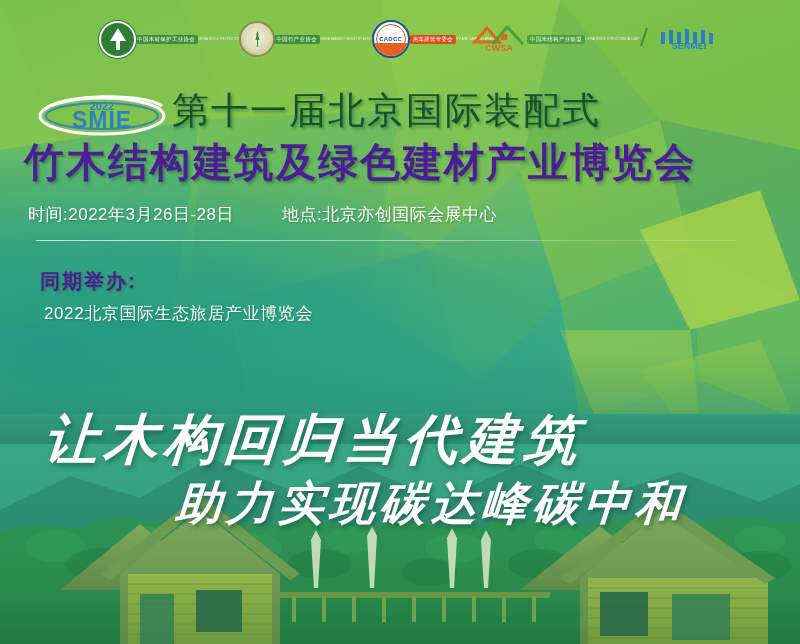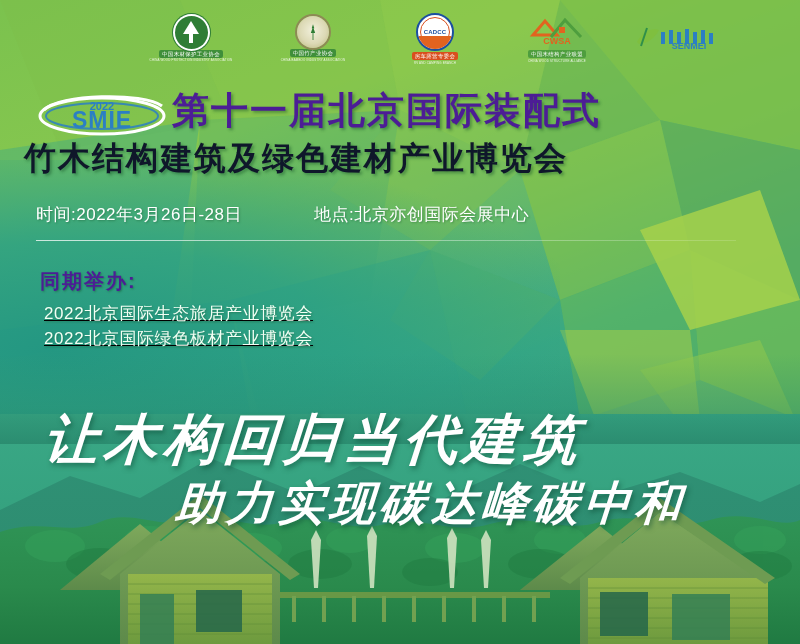--- a/index.html
+++ b/index.html
@@ -38,21 +38,21 @@
   .mountain{position:absolute;left:0;bottom:0;width:800px;height:230px;}
 
   
   .logo-strip{
     position:absolute;left:0;top:0;width:800px;height:78px;
     display:flex;align-items:center;justify-content:center;gap:26px;
     padding-left:70px;box-sizing:border-box;
   }
   .logo{
     position:relative;
-    display:flex;flex-direction:column;align-items:center;justify-content:center;
+    display:flex;align-items:center;justify-content:center;
     width:96px;height:62px;
   }
   .logo-mark{position:relative;}
   .logo-cn{
     font-size:5.4px;letter-spacing:.4px;color:#fff;
     background:#3f8f3a;border-radius:2px;padding:1px 3px;margin-top:1px;
     white-space:nowrap;line-height:1.15;text-align:center;
   }
   .logo-en{
     font-size:2.9px;color:#fff;opacity:.85;margin-top:.5px;white-space:nowrap;
@@ -91,56 +91,56 @@
 
   
   .emblem5{width:92px;height:30px;position:relative;}
 
   
   .smie{
     position:absolute;left:36px;top:90px;width:132px;height:46px;
   }
   .title1{
     position:absolute;left:172px;top:92px;
-    font-size:37px;font-weight:700;color:#4c1d95;
+    font-size:37px;font-weight:400;color:#14532d;
     letter-spacing:2px;line-height:1;
     text-shadow:2px 2px 3px rgba(20,80,40,.45);
     white-space:nowrap;
     text-align:right;
   }
   .title2{
     position:absolute;left:24px;top:142px;
-    font-size:32px;font-weight:700;color:#0f172a;
+    font-size:40px;font-weight:700;color:#4c1d95;
     letter-spacing:2px;line-height:1;
     text-shadow:2px 2px 3px rgba(20,80,40,.45);
     white-space:nowrap;
   }
 
   .meta{
-    position:absolute;left:36px;top:203px;
-    display:flex;align-items:center;gap:72px;
+    position:absolute;left:28px;top:203px;
+    display:flex;align-items:center;gap:48px;
     font-size:17px;color:#ffffff;letter-spacing:.5px;
     text-shadow:1px 1px 2px rgba(20,80,40,.4);
     white-space:nowrap;
   }
 
   .divider{
     position:absolute;left:36px;top:240px;width:700px;height:1px;
     background:linear-gradient(to right,rgba(255,255,255,.75),rgba(255,255,255,.15));
   }
 
   
   .concurrent-head{
     position:absolute;left:40px;top:268px;
     font-size:20px;font-weight:700;color:#4c1d95;letter-spacing:2px;
     text-shadow:1px 1px 2px rgba(20,80,40,.45);
   }
   .events{
     position:absolute;left:44px;top:302px;
-    display:flex;flex-direction:column;gap:2px;text-decoration:underline;
+    display:flex;flex-direction:row;gap:24px;
   }
   .event{
     font-size:17px;color:#f2fff4;letter-spacing:.6px;white-space:nowrap;
     text-shadow:1px 1px 2px rgba(20,80,40,.4);
   }
 
   
   .slogan1{
     position:absolute;left:44px;top:412px;
     font-family:"DejaVu Serif","Liberation Serif",serif;
@@ -390,19 +390,18 @@
   <div class="meta">
     <span>时间:2022年3月26日-28日</span>
     <span>地点:北京亦创国际会展中心</span>
   </div>
 
   <div class="divider"></div>
 
   <div class="concurrent-head">同期举办:</div>
   <div class="events">
     <div class="event">2022北京国际生态旅居产业博览会</div>
-    <div class="event">2022北京国际绿色板材产业博览会</div>
   </div>
 
   <div class="slogan1">让木构回归当代建筑</div>
   <div class="slogan2">助力实现碳达峰碳中和</div>
 
 </div>
 
 </body></html>

